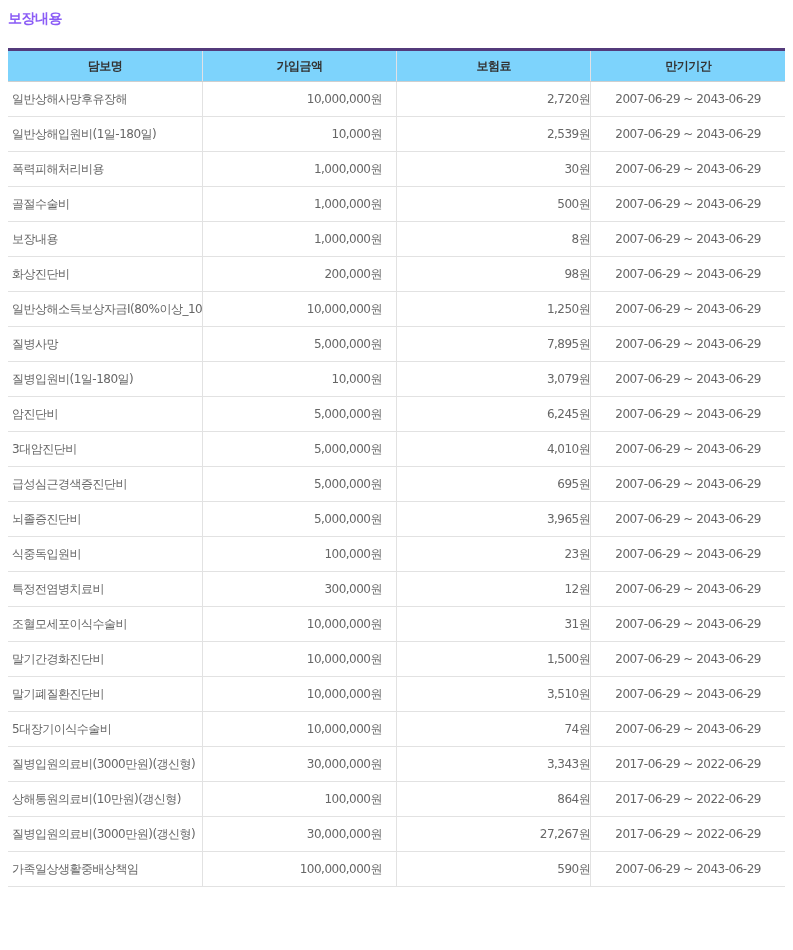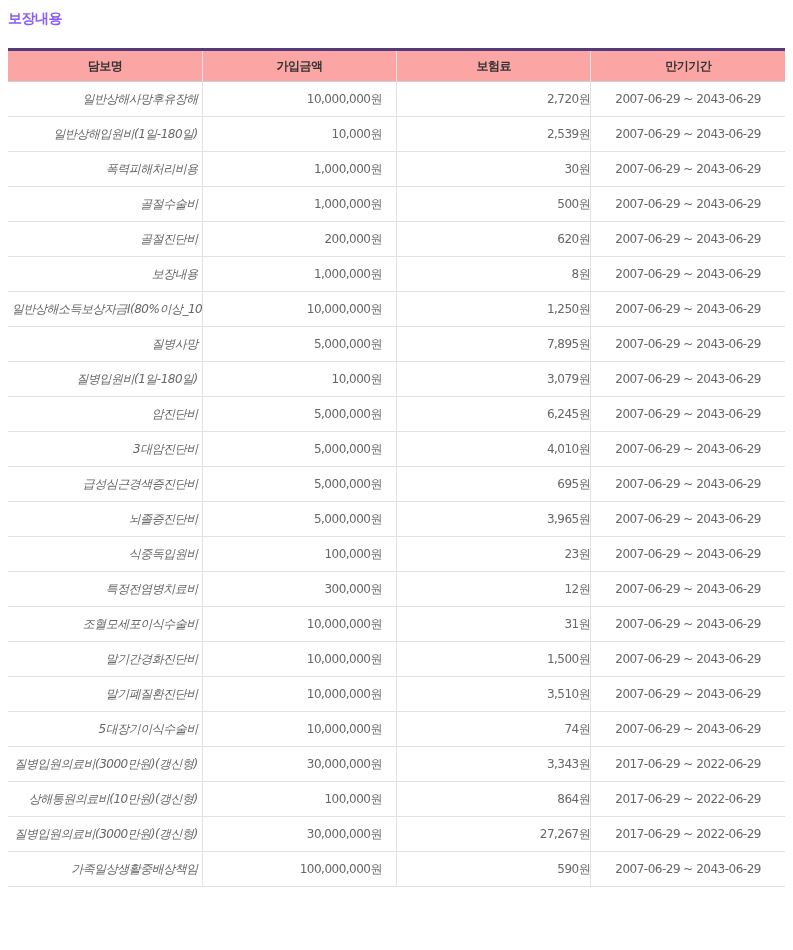--- a/index.html
+++ b/index.html
@@ -23,21 +23,21 @@
   table.coverage {
     width: 777px;
     margin: 20px 8px 0 8px;
     border-collapse: collapse;
     table-layout: fixed;
     border-top: 3px solid #533a7b;
   }
   table.coverage col { width: 25%; }
   table.coverage thead th {
     height: 32px;
-    background: #fca5a5;
+    background: #7dd3fc;
     color: #333333;
     font-size: 12px;
     font-weight: bold;
     text-align: center;
     vertical-align: middle;
     border-bottom: 1px solid #cfcfcf;
     border-left: 1px solid #e1e1e6;
     letter-spacing: -0.5px;
   }
   table.coverage thead th:first-child { border-left: none; }
@@ -47,21 +47,21 @@
     font-size: 12px;
     vertical-align: middle;
     border-bottom: 1px solid #e2e2e2;
     border-left: 1px solid #e2e2e2;
     background: #ffffff;
     letter-spacing: -0.5px;
     white-space: nowrap;
     overflow: hidden;
   }
   table.coverage tbody td:first-child { border-left: none; }
-  td.c-name   { text-align: right; padding: 0 4px; font-style: italic; }
+  td.c-name   { text-align: left; padding: 0 4px; }
   td.c-amount { text-align: right; padding-right: 14px; }
   td.c-premium{ text-align: right; }
   td.c-period { text-align: center; font-size: 11px; color: #666666; }
 </style>
 </head>
 <body>
 
 <div class="page">
   <h2 class="page-title">보장내용</h2>
 
@@ -102,34 +102,34 @@
     <td class="c-period">2007-06-29 ~ 2043-06-29</td>
   </tr>
 
   <tr>
     <td class="c-name">골절수술비</td>
     <td class="c-amount">1,000,000원</td>
     <td class="c-premium">500원</td>
     <td class="c-period">2007-06-29 ~ 2043-06-29</td>
   </tr>
 
-  <tr>
-    <td class="c-name">골절진단비</td>
-    <td class="c-amount">200,000원</td>
-    <td class="c-premium">620원</td>
-    <td class="c-period">2007-06-29 ~ 2043-06-29</td>
-  </tr>
 
   <tr>
     <td class="c-name">보장내용</td>
     <td class="c-amount">1,000,000원</td>
     <td class="c-premium">8원</td>
     <td class="c-period">2007-06-29 ~ 2043-06-29</td>
   </tr>
 
+  <tr>
+    <td class="c-name">화상진단비</td>
+    <td class="c-amount">200,000원</td>
+    <td class="c-premium">98원</td>
+    <td class="c-period">2007-06-29 ~ 2043-06-29</td>
+  </tr>
 
   <tr>
     <td class="c-name">일반상해소득보상자금I(80%이상_10년)</td>
     <td class="c-amount">10,000,000원</td>
     <td class="c-premium">1,250원</td>
     <td class="c-period">2007-06-29 ~ 2043-06-29</td>
   </tr>
 
   <tr>
     <td class="c-name">질병사망</td>

